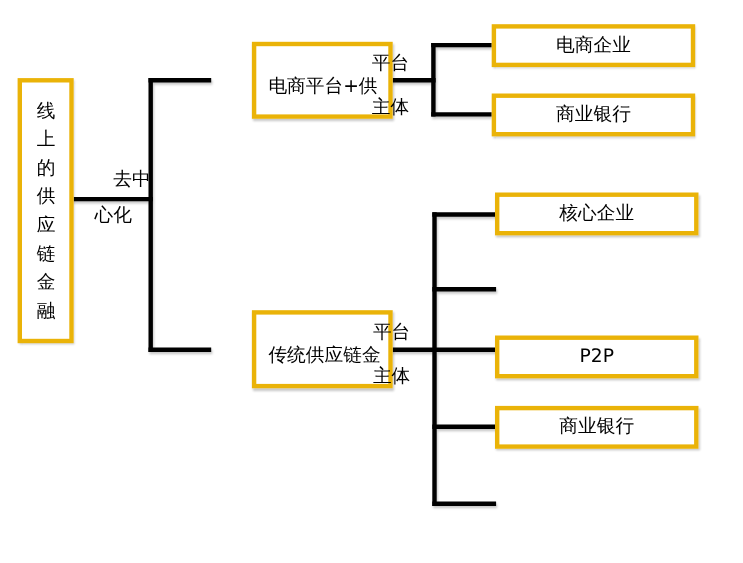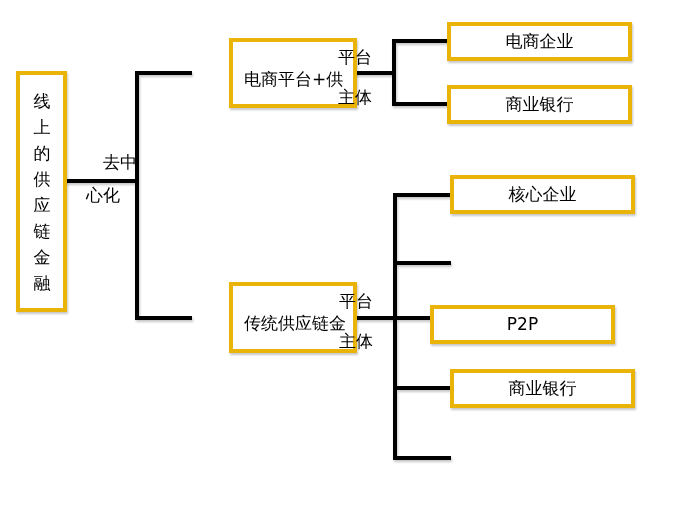--- a/index.html
+++ b/index.html
@@ -55,21 +55,21 @@
     text-align: left;
     margin-left: 39px;
   }
   .box.mid.top { left: 190px; top: 38px; width: 128px; height: 70px; }
   .box.mid.bottom { left: 190px; top: 282px; width: 128px; height: 71px; }
   .box.leaf { width: 185px; height: 39px; }
   .leaf.b0c0 { left: 447px; top: 22px; }
   .leaf.b0c1 { left: 447px; top: 85px; }
   .leaf.b1c0 { left: 450px; top: 175px; }
   .leaf.b1c1 { left: 450px; top: 244px; }
-  .leaf.b1c2 { left: 430px; top: 305px; }
+  .leaf.b1c2 { left: 450px; top: 305px; }
   .leaf.b1c3 { left: 450px; top: 369px; }
   .leaf.b1c4 { left: 450px; top: 440px; width: 189px; }
   .edge-label {
     position: absolute;
     font-weight: normal;
     font-size: 17px;
     width: 48px;
     text-align: center;
     white-space: nowrap;
   }

